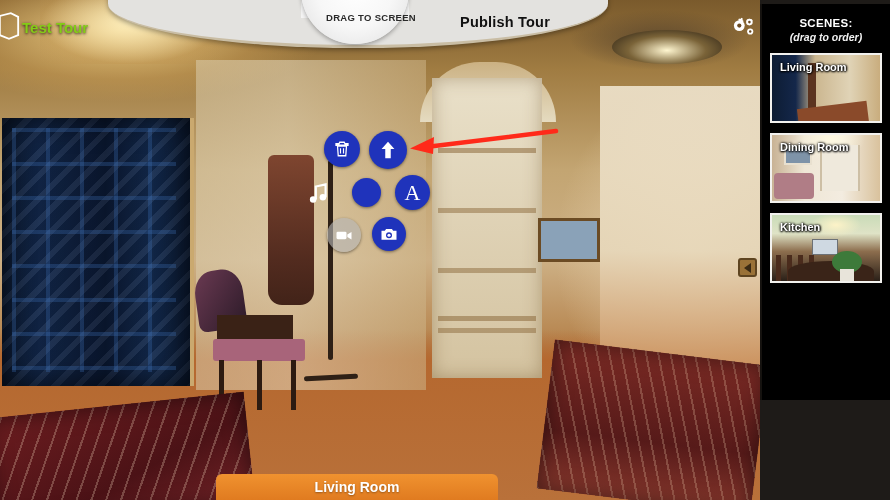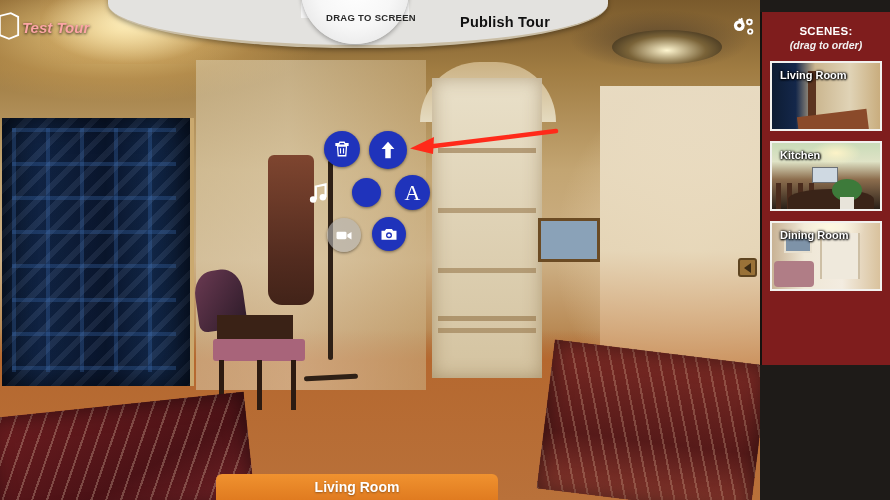--- a/index.html
+++ b/index.html
@@ -183,22 +183,22 @@
     text-align: center; font-size: 9.5px; font-weight: bold;
     color: #2a2a2a; letter-spacing: .3px; z-index: 34; pointer-events: none;
   }
 
   .app-logo {
     position: absolute; left: -2px; top: 12px; width: 22px; height: 28px;
     z-index: 33;
   }
   .tour-title {
     position: absolute; left: 22px; top: 19px;
-    font-size: 15px; font-weight: bold; color: #fca5a5;
-    text-shadow: 0 1px 3px rgba(0,0,0,.8); z-index: 33; font-style: italic;
+    font-size: 15px; font-weight: bold; color: #84cc16;
+    text-shadow: 0 1px 3px rgba(0,0,0,.8); z-index: 33;
   }
 
   .gear-icon {
     position: absolute; left: 730px; top: 16px; z-index: 33; cursor: pointer;
   }
 
   
   .hotspot {
     position: absolute; border-radius: 50%;
     display: flex; align-items: center; justify-content: center;
@@ -233,23 +233,23 @@
   }
   .collapse-tab span {
     display:block; width:0; height:0;
     border-top: 5px solid transparent;
     border-bottom: 5px solid transparent;
     border-right: 7px solid #3a2a14;
   }
 
   
   .sidebar {
-    position: absolute; right: 0; top: 12px;
-    width: 130px; height: 353px;
-    background: #7f1d1d;
+    position: absolute; right: 0; top: 4px;
+    width: 130px; height: 396px;
+    background: #000000;
     border-left: 2px solid #15120f;
   }
   .sb-title {
     text-align: center; color: #fff; font-weight: bold;
     font-size: 11.5px; margin-top: 13px; letter-spacing: .3px;
   }
   .sb-sub {
     text-align: center; color: #f2f2f2; font-weight: bold;
     font-style: italic; font-size: 10.5px; margin-top: 2px;
   }
@@ -418,30 +418,30 @@
   <div class="sidebar">
     <div class="sb-title">SCENES:</div>
     <div class="sb-sub">(drag to order)</div>
 
     <div class="thumbs">
       <div class="thumb t-living">
         <div class="strip"></div>
           <div class="rug"></div>
         <div class="thumb-label">Living Room</div>
       </div>
+      <div class="thumb t-dining">
+        <div class="door2"></div>
+          <div class="art"></div>
+          <div class="sofa"></div>
+        <div class="thumb-label">Dining Room</div>
+      </div>
       <div class="thumb t-kitchen">
         <div class="tv"></div>
           <div class="chairs"></div>
           <div class="table"></div>
         <div class="plant"></div>
           <div class="vase"></div>
         <div class="thumb-label">Kitchen</div>
       </div>
-      <div class="thumb t-dining">
-        <div class="door2"></div>
-          <div class="art"></div>
-          <div class="sofa"></div>
-        <div class="thumb-label">Dining Room</div>
-      </div>
     </div>
   </div>
 
 </div>
 
 </body></html>

